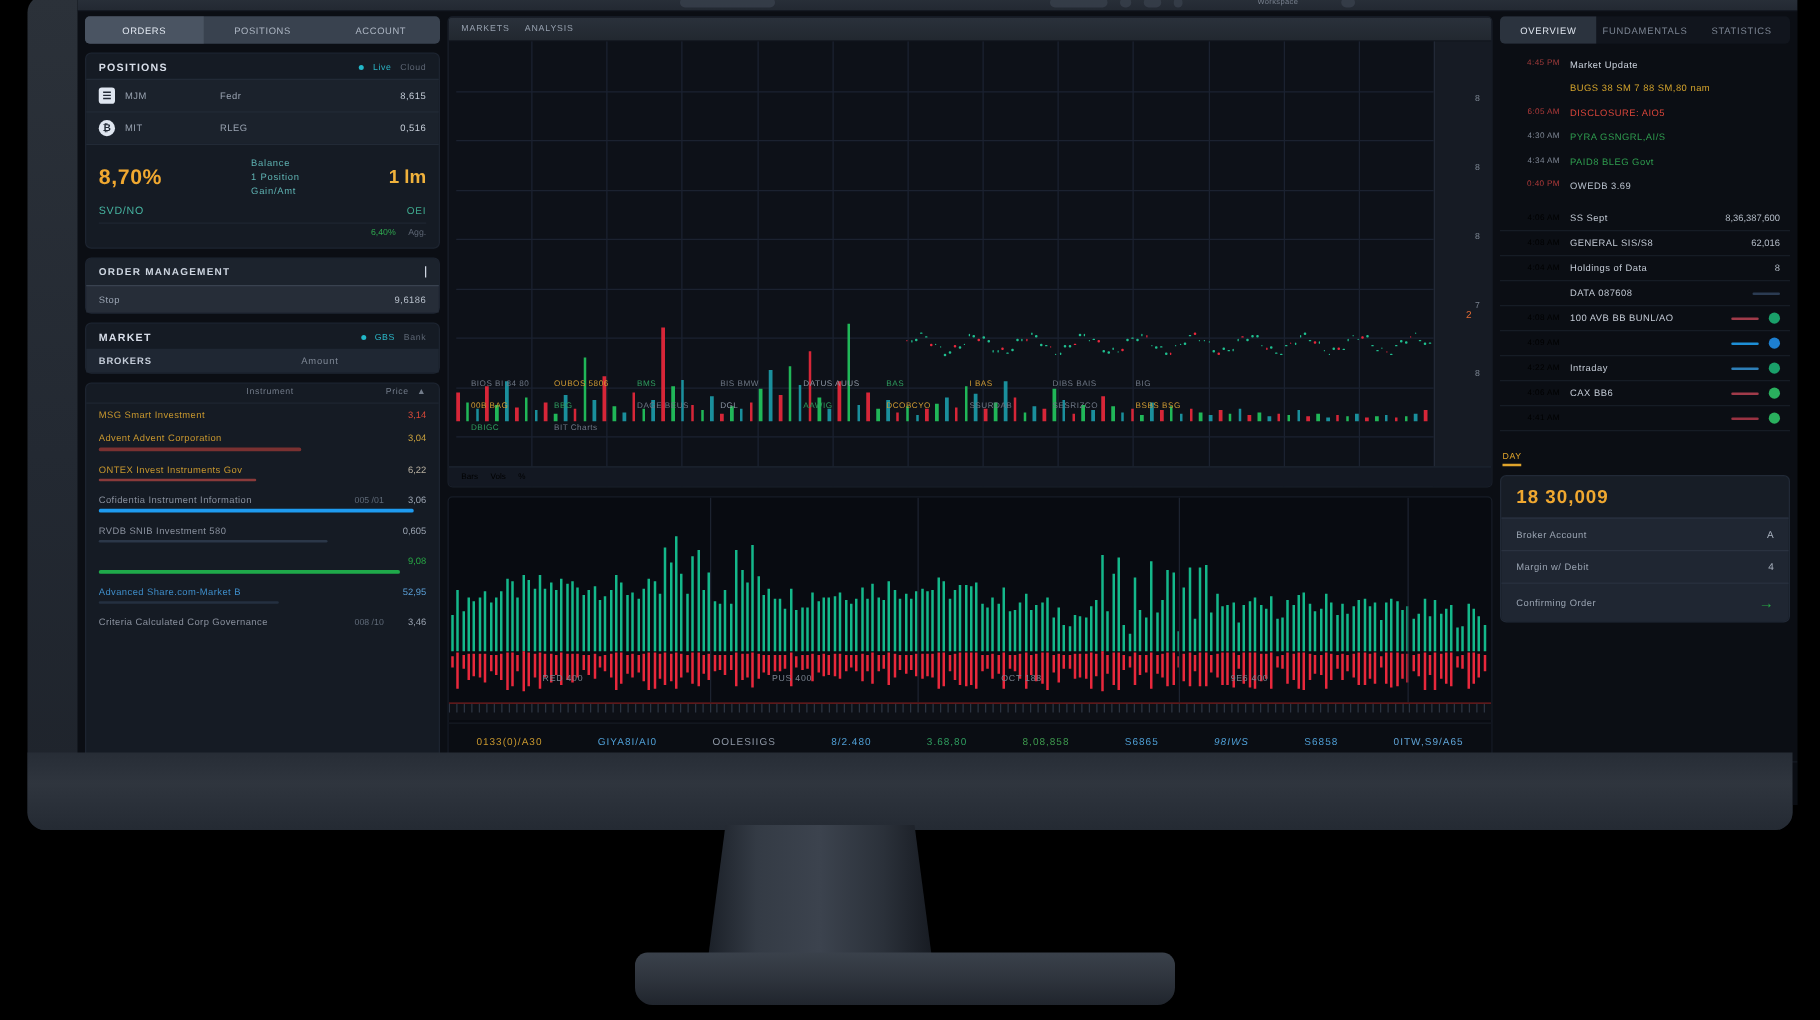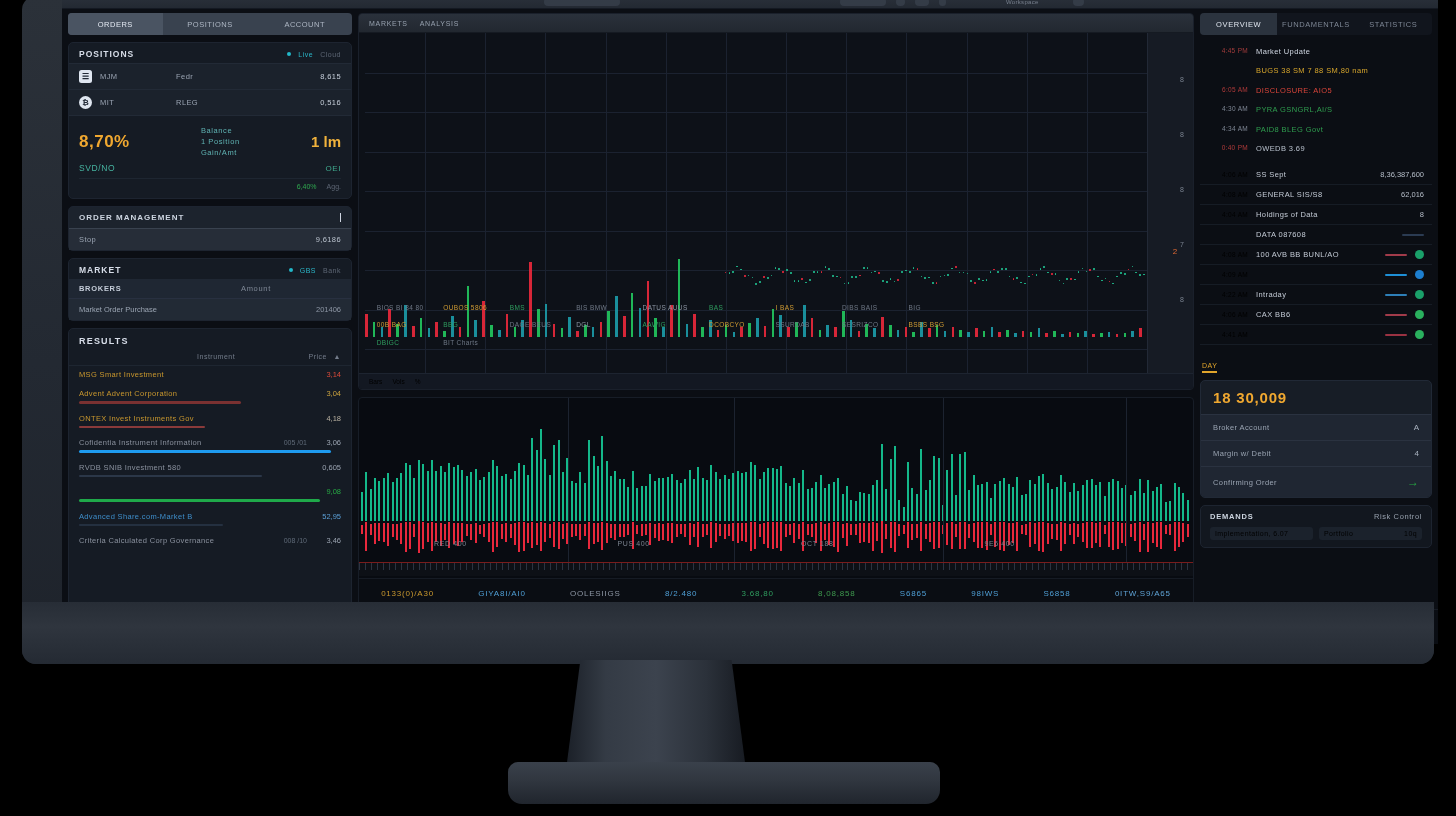--- a/index.html
+++ b/index.html
@@ -356,28 +356,23 @@
               <span class="sec-right">
                 <span class="dot-cyan"></span>
                 <span class="mini-cyan">GBS</span>
                 <span class="mini-grey">Bank</span>
               </span>
             </div>
             <div class="tbl-head">
               <span class="c1">Brokers</span>
               <span class="c2" style="margin-right:70px">Amount</span>
             </div>
-            <div class="ord-row">
-              <span class="ord-name">Market Order Purchase</span>
-              <span class="ord-val">201406</span>
-            </div>
           </div>
 
           <div class="card" id="watchlist">
-            <div class="wl-title">Results</div>
             <div class="wl-cols">
               <span class="c a">Instrument</span>
               <span class="c b">Price</span>
               <span class="c c">▲</span>
             </div>
             <div id="wl-body" style="flex:1;overflow:hidden">
                 <div class="wl-row">
                   <div class="wl-line">
                     <span class="wl-sym" style="color: rgb(200, 151, 46);">MSG Smart Investment</span>
                     <span class="wl-mid"></span>
@@ -389,21 +384,21 @@
                     <span class="wl-sym" style="color: rgb(200, 151, 46);">Advent Advent Corporation</span>
                     <span class="wl-mid"></span>
                     <span class="wl-px" style="color: rgb(201, 161, 62);">3,04</span>
                   </div>
                   <div class="wl-bar" style="background: rgb(122, 49, 49); width: 62%;"></div>
                 </div>
                 <div class="wl-row">
                   <div class="wl-line">
                     <span class="wl-sym" style="color: rgb(200, 151, 46);">ONTEX Invest Instruments Gov</span>
                     <span class="wl-mid"></span>
-                    <span class="wl-px" style="color: rgb(184, 176, 160);">4,18</span>
+                    <span class="wl-px" style="color: rgb(184, 176, 160);">6,22</span>
                   </div>
                   <div class="wl-bar" style="background: rgb(138, 58, 58); width: 48%;"></div>
                 </div>
                 <div class="wl-row">
                   <div class="wl-line">
                     <span class="wl-sym" style="color: rgb(138, 145, 158);">Cofidentia Instrument Information</span>
                     <span class="wl-mid">005 /01</span>
                     <span class="wl-px" style="color: rgb(154, 163, 176);">3,06</span>
                   </div>
                   <div class="wl-bar" style="background: rgb(30, 155, 240); width: 96%;"></div>
@@ -1470,21 +1465,21 @@
                   <div class="btm-tick" style="left: 99.2857%;"></div>
                 </div>
               <div class="btm-label-strip" id="btm-labels">
                   <span style="color: rgb(200, 151, 46);">0133(0)/A30</span>
                   <span style="color: rgb(79, 159, 214);">GIYA8I/AI0</span>
                   <span style="color: rgb(141, 150, 164);">OOLESIIGS</span>
                   <span style="color: rgb(79, 159, 214);">8/2.480</span>
                   <span style="color: rgb(47, 157, 95);">3.68,80</span>
                   <span style="color: rgb(62, 154, 78);">8,08,858</span>
                   <span style="color: rgb(79, 159, 214);">S6865</span>
-                  <span style="color: rgb(79, 159, 214);">98IWS</span>
+                  <span style="color: rgb(79, 159, 214); font-style: italic;">98IWS</span>
                   <span style="color: rgb(79, 159, 214);">S6858</span>
                   <span style="color: rgb(95, 163, 214);">0ITW,S9/A65</span>
                 </div>
             </div>
           </div>
 
         </div>
 
         <div id="right-col">
 
@@ -1593,35 +1588,20 @@
             <div class="order-line">
               <span class="l">Margin w/ Debit</span>
               <span class="r">4</span>
             </div>
             <div class="order-line">
               <span class="l">Confirming Order</span>
               <span class="arrow-green">→</span>
             </div>
           </div>
 
-          <div class="depth-card">
-            <div class="depth-head">
-              <span class="l">Demands</span>
-              <span class="r">Risk Control</span>
-            </div>
-            <div class="depth-body">
-              <div class="col" style="background:#1b222c;border-radius:3px;padding:3px 5px">
-                <span>Implementation, 6.07</span>
-              </div>
-              <div class="col" style="background:#1b222c;border-radius:3px;padding:3px 5px">
-                <span>Portfolio</span>
-                <span>10q</span>
-              </div>
-            </div>
-          </div>
 
         </div>
 
       </div>
 
       <div id="statusbar">
         <div class="sb-left">
           <span class="sb-item">Intraday</span>
           <span class="sb-item">Consolidated</span>
           <span class="sb-item accent">Realtime</span>

